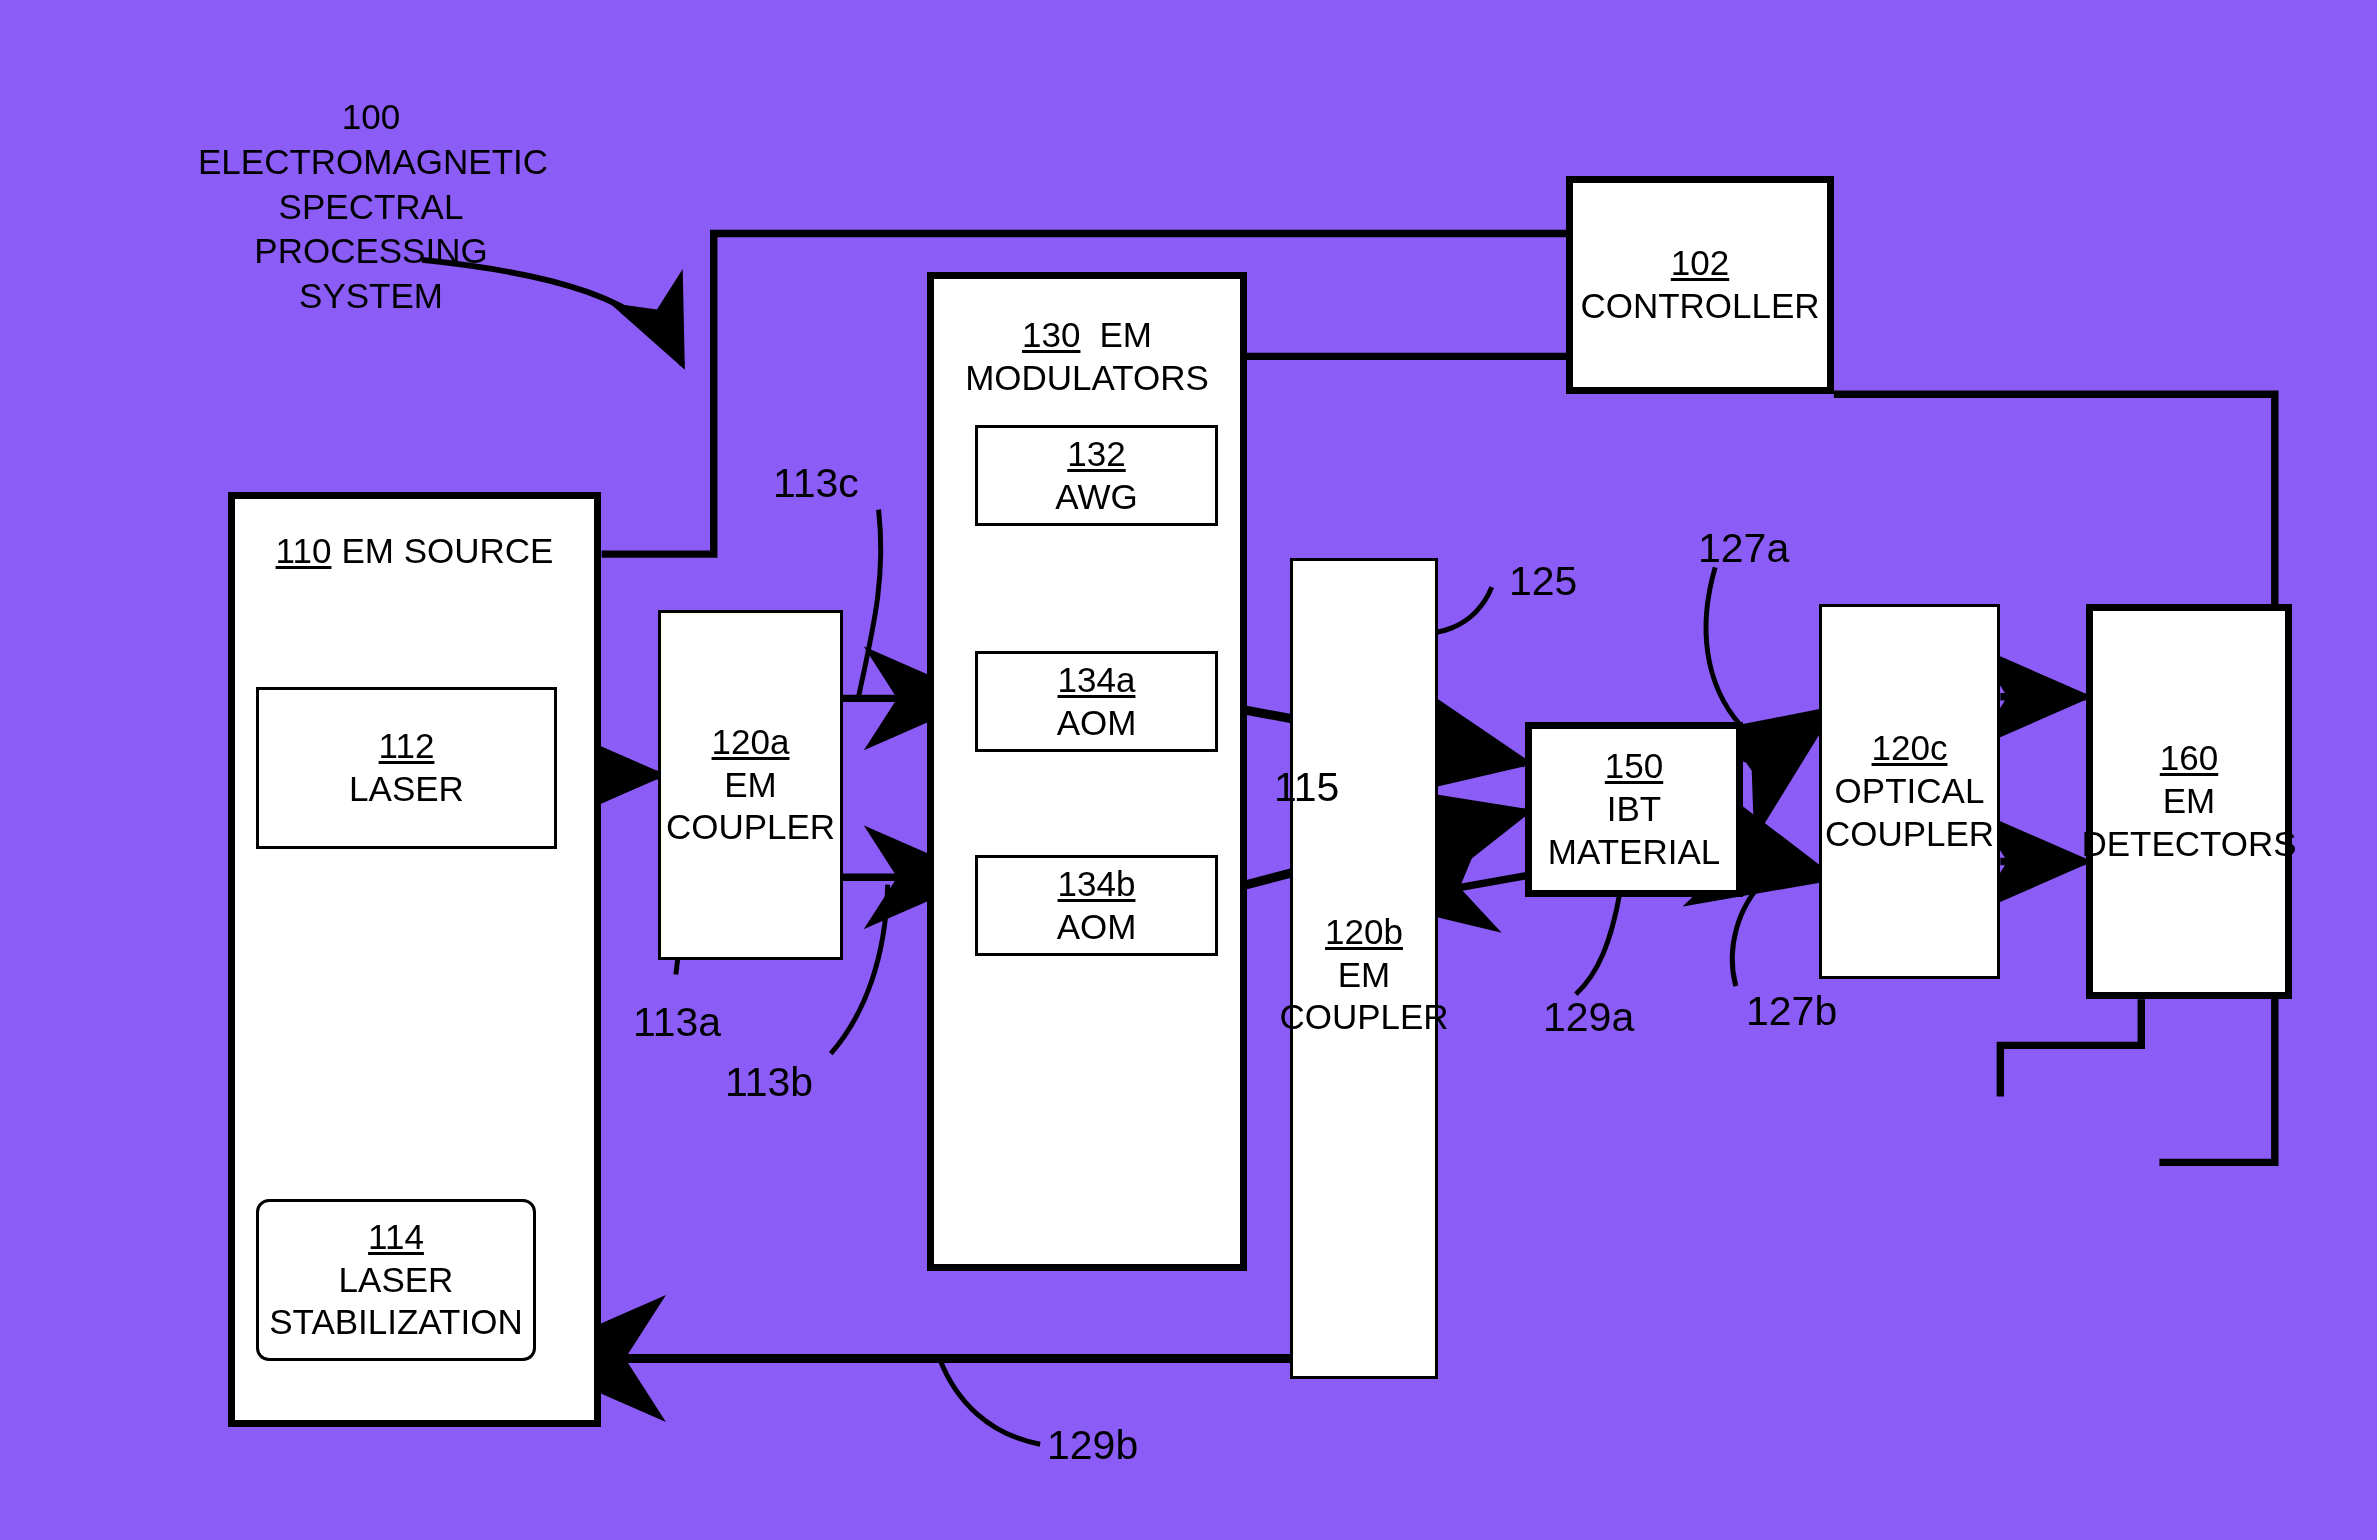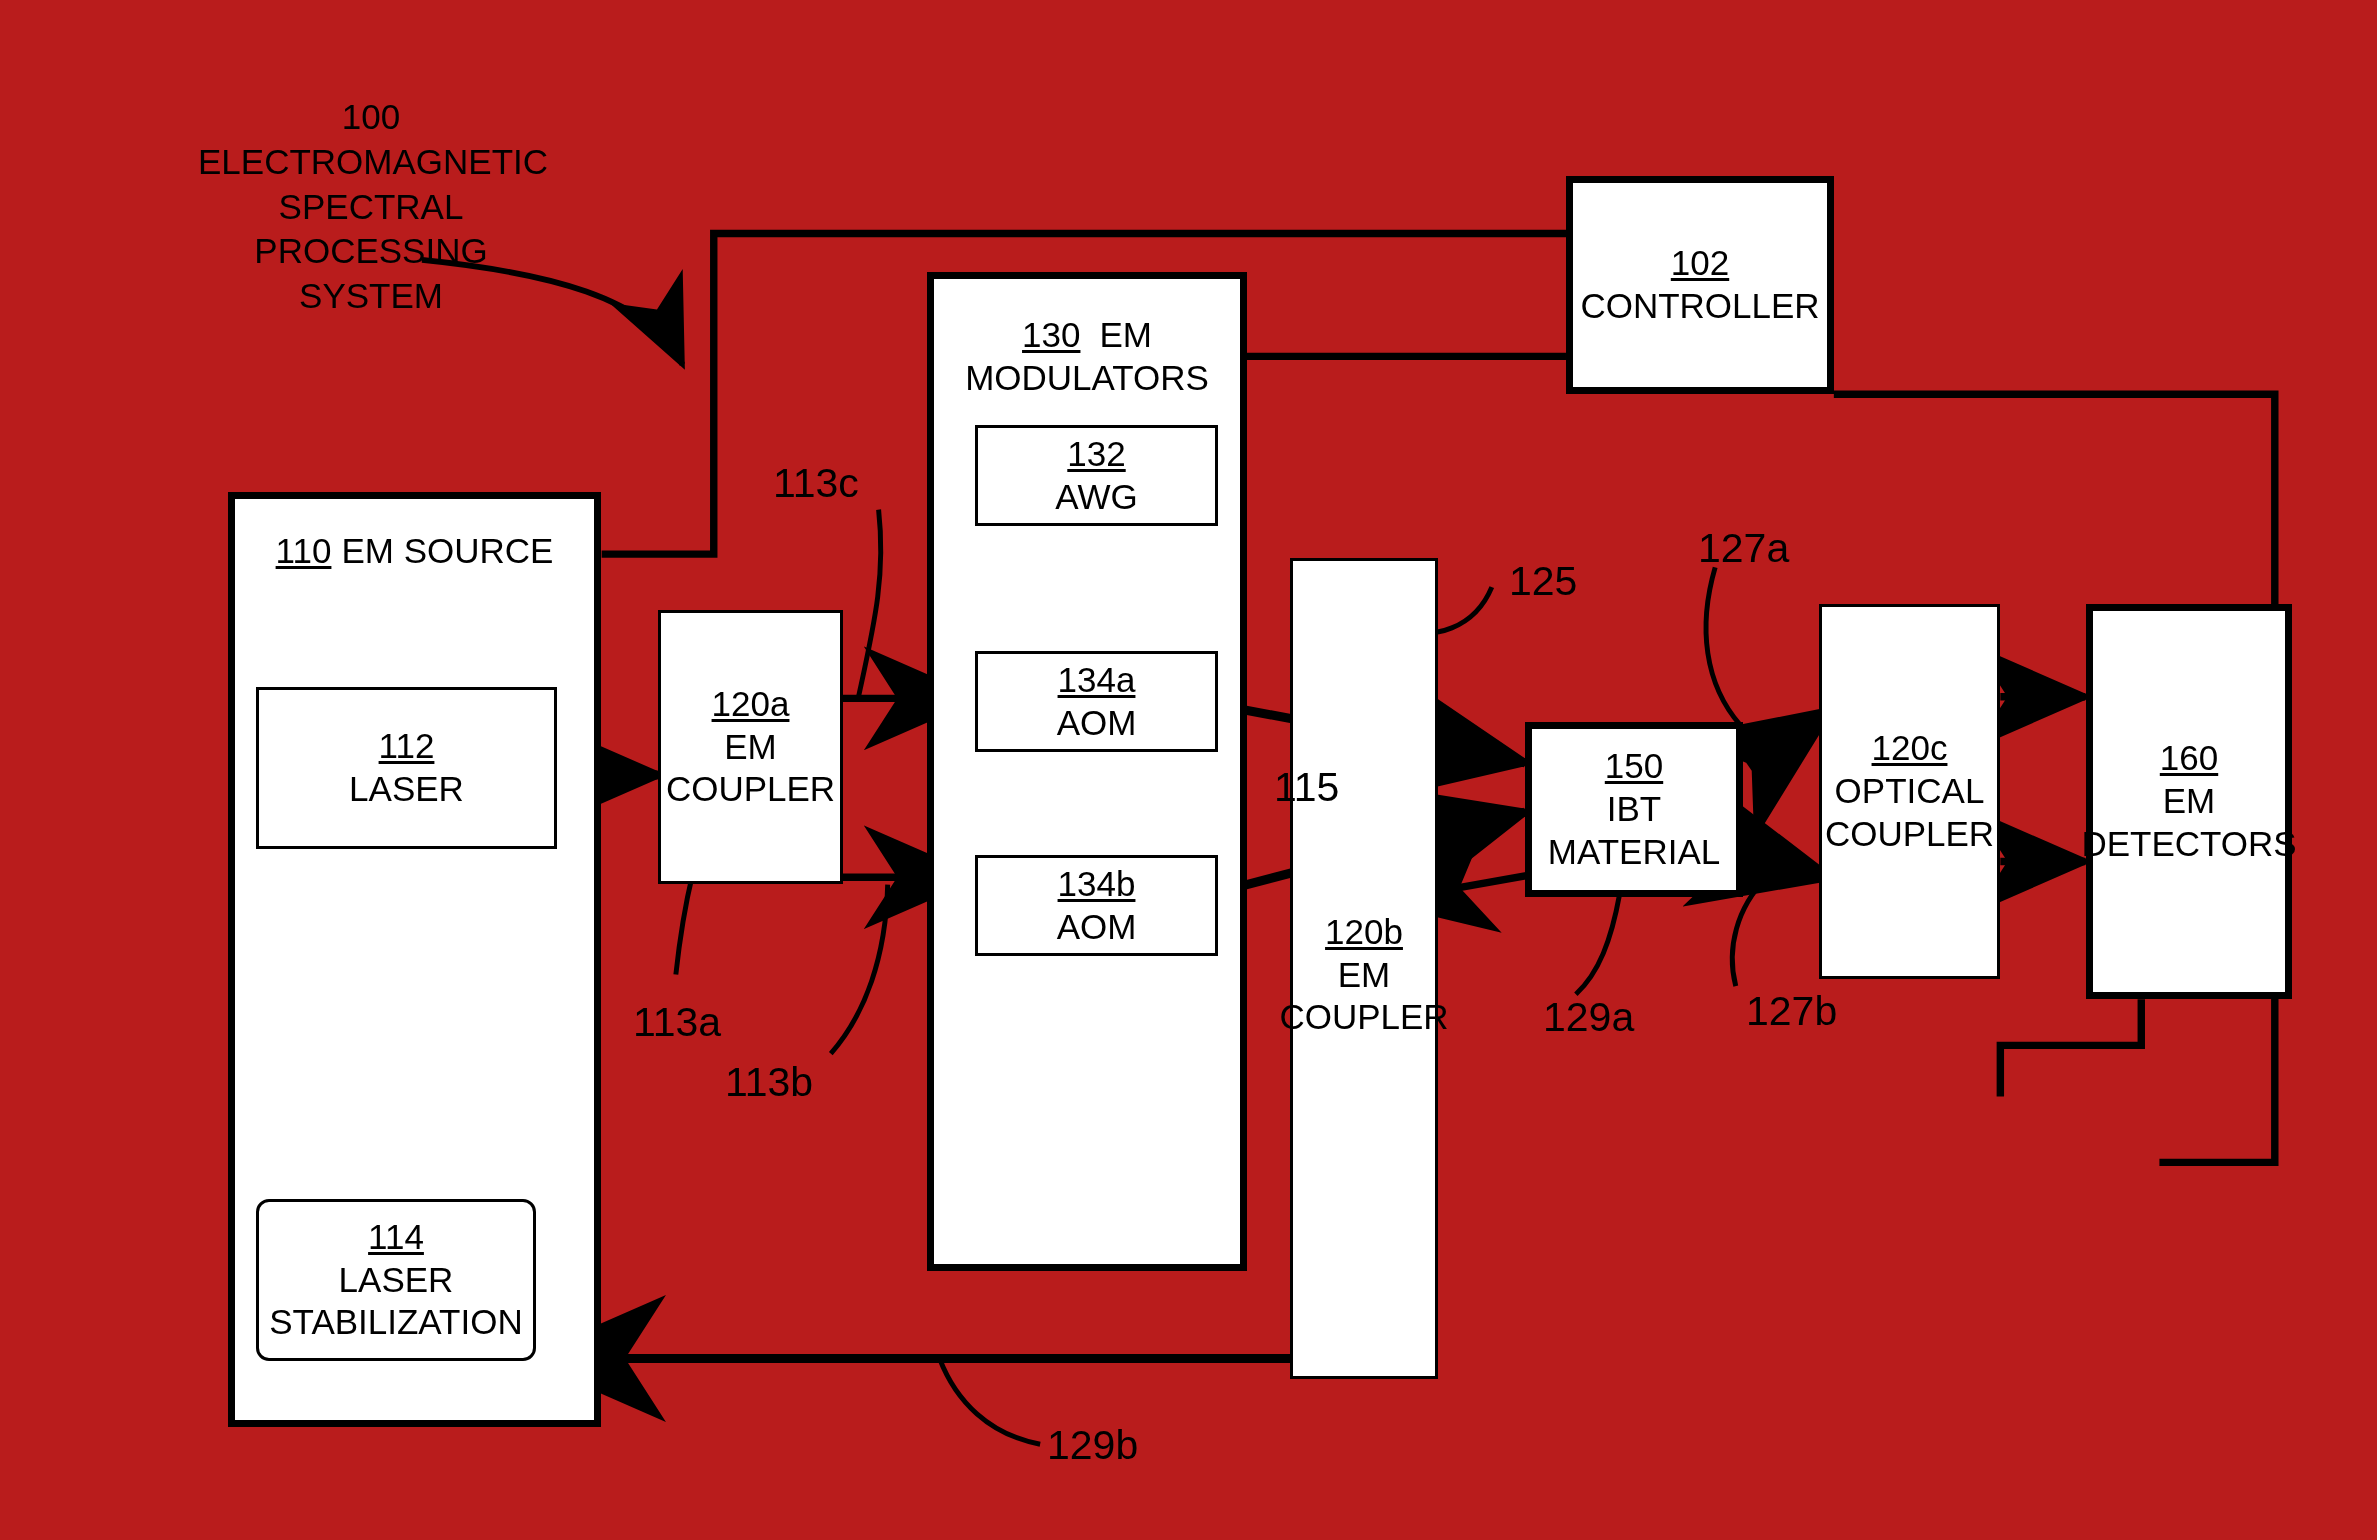--- a/index.html
+++ b/index.html
@@ -2,21 +2,21 @@
 <html style="font-size:13px"><head>
 <meta charset="utf-8">
 <style>
   html,body{margin:0;padding:0;background:#ffffff;}
   body{
     width:2377px;height:1541px;
     font-family:"Liberation Sans","DejaVu Sans",sans-serif;
     color:#000000;
     overflow:hidden;
   }
-  #figure{position:relative;width:2377px;height:1541px;background:#b91c1c;}
+  #figure{position:relative;width:2377px;height:1541px;background:#8b5cf6;}
   svg#wires{position:absolute;left:0;top:0;width:2377px;height:1541px;}
 
   .box{
     position:absolute;
     box-sizing:border-box;
     background:#ffffff;
     border:3.3px solid #000;
     display:flex;
     flex-direction:column;
     align-items:center;
@@ -142,21 +142,21 @@
     <div class="ref">112</div>
     <div class="lbl">LASER</div>
   </div>
 
   <div class="box t42" style="left:256px; top:1199px; width:280px; height:162px;border-radius:13px;">
     <div class="ref">114</div>
     <div class="lbl">LASER</div>
     <div class="lbl">STABILIZATION</div>
   </div>
 
-  <div class="box t42" style="left:658px; top:610px; width:185px; height:274px;">
+  <div class="box t42" style="left:658px; top:610px; width:185px; height:350px;">
     <div class="ref">120a</div>
     <div class="lbl">EM</div>
     <div class="lbl">COUPLER</div>
   </div>
 
   <div class="box heavy topalign t42" style="left:927px; top:272px; width:320px; height:999px; padding-top:35px;">
     <div style="display:flex;gap:19px;">
       <span class="ref">130</span>
       <span class="lbl">EM</span>
     </div>

